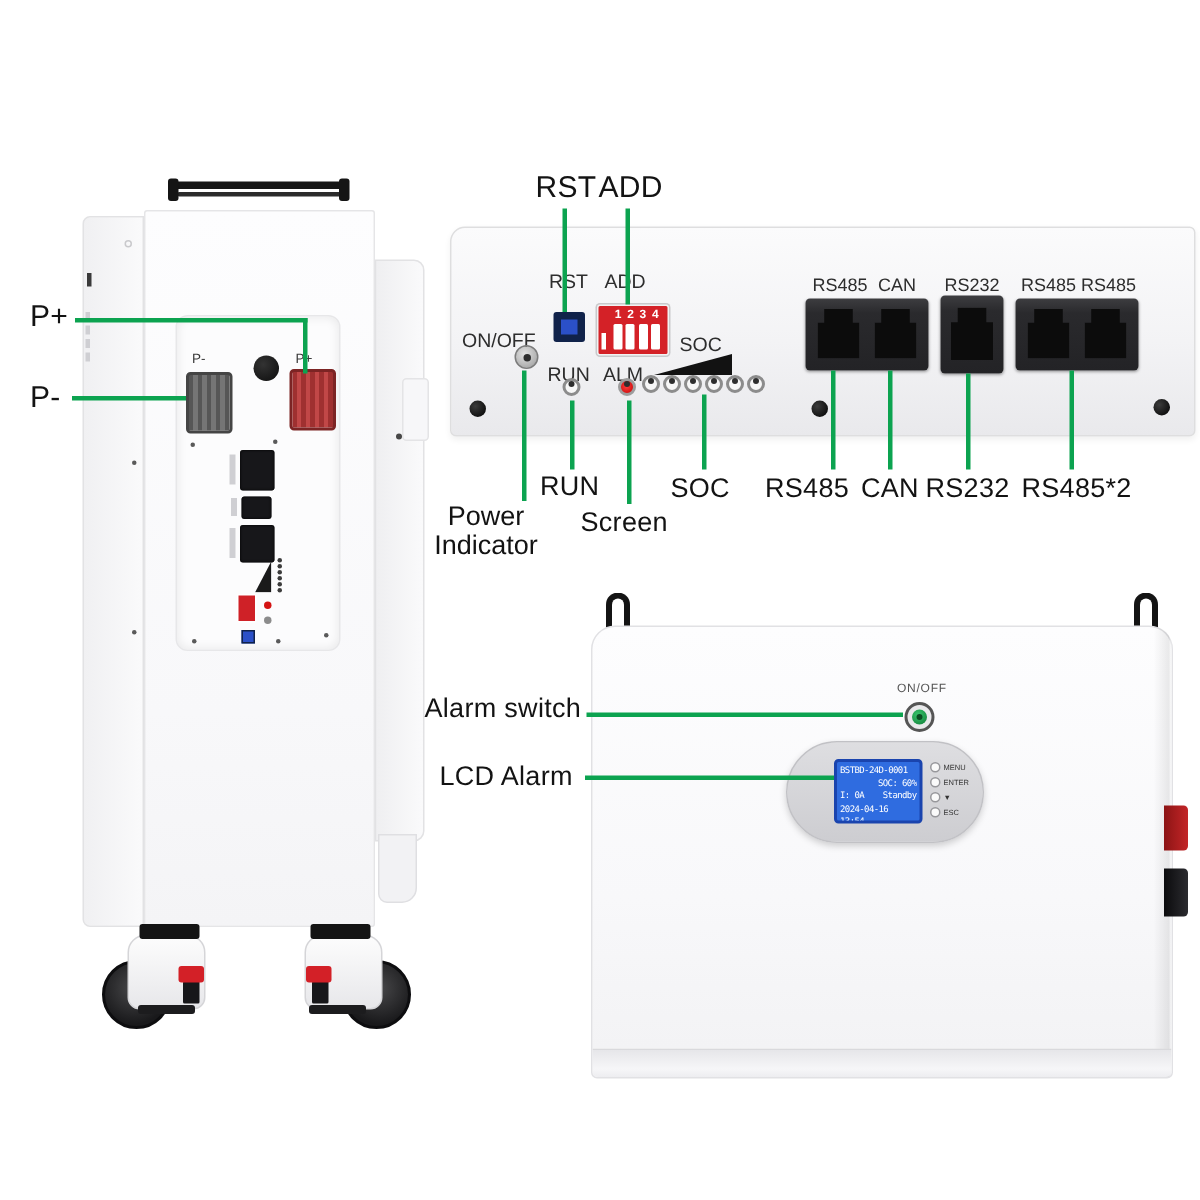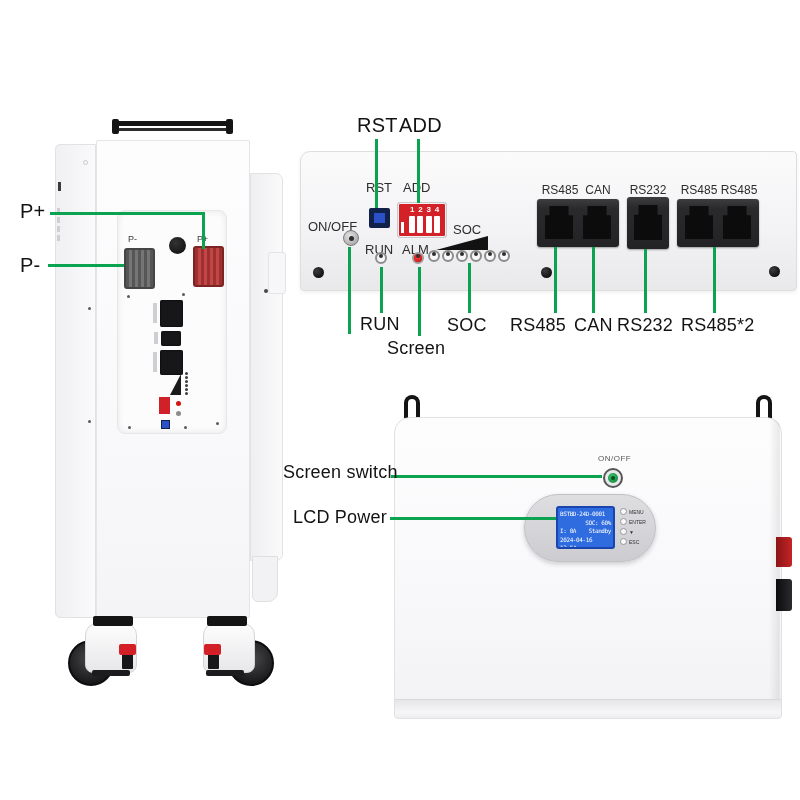--- a/index.html
+++ b/index.html
@@ -202,20 +202,24 @@
 
   <div class="gl" style="left:348px;top:247px;width:3px;height:87px"></div>
   <div class="gl" style="left:380px;top:267px;width:3px;height:46px"></div>
   <div class="gl" style="left:418px;top:267px;width:3px;height:69px"></div>
   <div class="gl" style="left:468px;top:263px;width:3px;height:50px"></div>
   <div class="gl" style="left:554px;top:247px;width:3px;height:66px"></div>
   <div class="gl" style="left:592px;top:247px;width:3px;height:66px"></div>
   <div class="gl" style="left:644px;top:249px;width:3px;height:64px"></div>
   <div class="gl" style="left:713px;top:247px;width:3px;height:66px"></div>
 
+  <div class="abs" style="left:280px;top:335px;width:88px;text-align:center;font-size:18px;font-weight:500;color:#131313;line-height:19px;z-index:7">
+    <div>Power</div>
+    <div>Indicator</div>
+  </div>
   <div class="lbl" style="left:360px;top:314px">RUN</div>
   <div class="lbl" style="left:387px;top:338px">Screen</div>
   <div class="lbl" style="left:447px;top:315px">SOC</div>
   <div class="lbl" style="left:510px;top:315px">RS485</div>
   <div class="lbl" style="left:574px;top:315px">CAN</div>
   <div class="lbl" style="left:617px;top:315px">RS232</div>
   <div class="lbl" style="left:681px;top:315px">RS485*2</div>
 
   <div class="hook" style="left:404px;top:395px"></div>
   <div class="hook" style="left:756px;top:395px"></div>
@@ -254,18 +258,18 @@
       <span>▼</span>
   </div>
   <div class="menu-row" style="left:620px;top:538px">
     <i></i>
       <span>ESC</span>
   </div>
 
   <div class="abs" style="left:776px;top:537px;width:16px;height:30px;background:linear-gradient(90deg,#8c1415,#c32527);border-radius:0 3px 3px 0;z-index:3"></div>
   <div class="abs" style="left:776px;top:579px;width:16px;height:32px;background:linear-gradient(90deg,#0b0b0d,#2b2b2f);border-radius:0 3px 3px 0;z-index:3"></div>
 
-  <div class="lbl" style="left:283px;top:462px">Screen switch</div>
+  <div class="lbl" style="left:283px;top:462px">Alarm switch</div>
   <div class="gl" style="left:391px;top:475px;width:211px;height:3px"></div>
-  <div class="lbl" style="left:293px;top:507px">LCD Power</div>
+  <div class="lbl" style="left:293px;top:507px">LCD Alarm</div>
   <div class="gl" style="left:390px;top:517px;width:166px;height:3px"></div>
 
 </div>
 
 </body></html>

